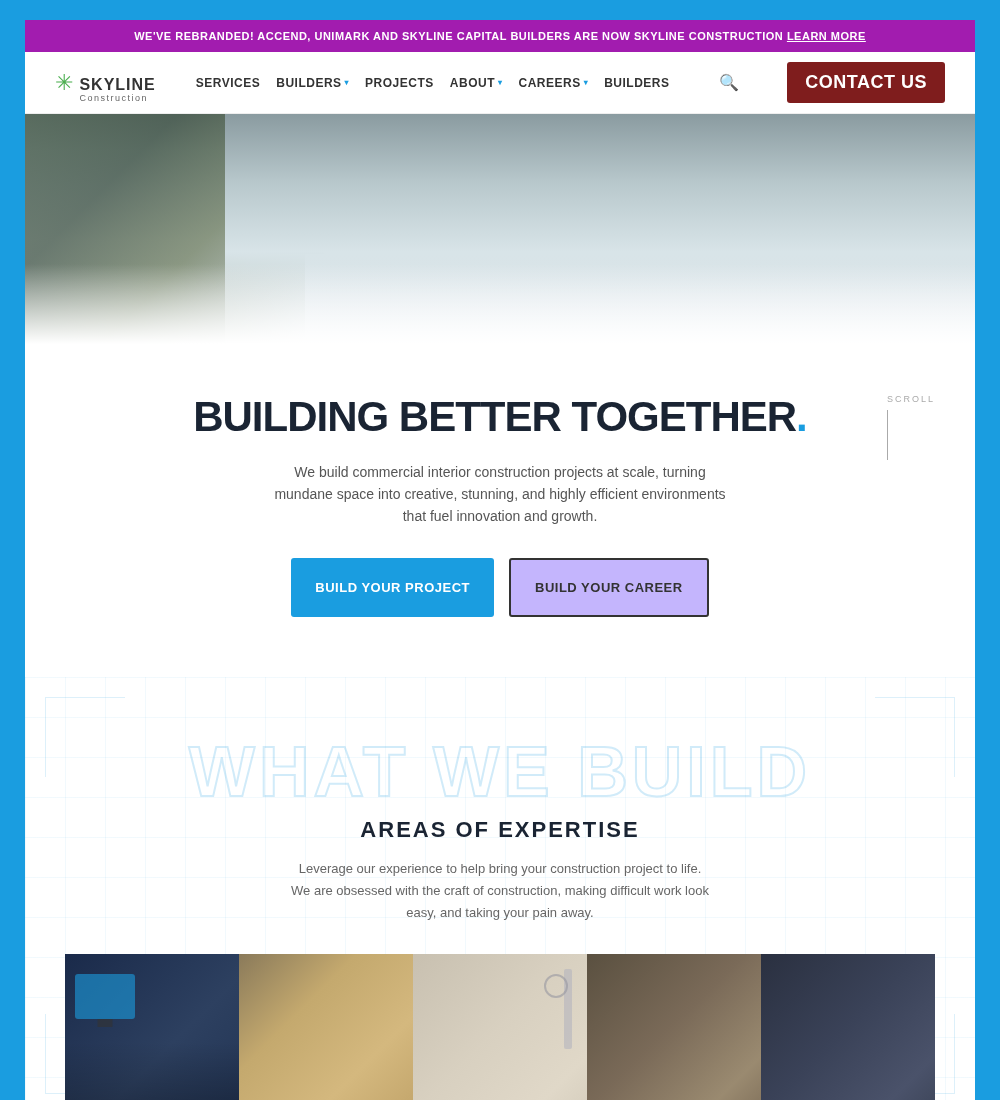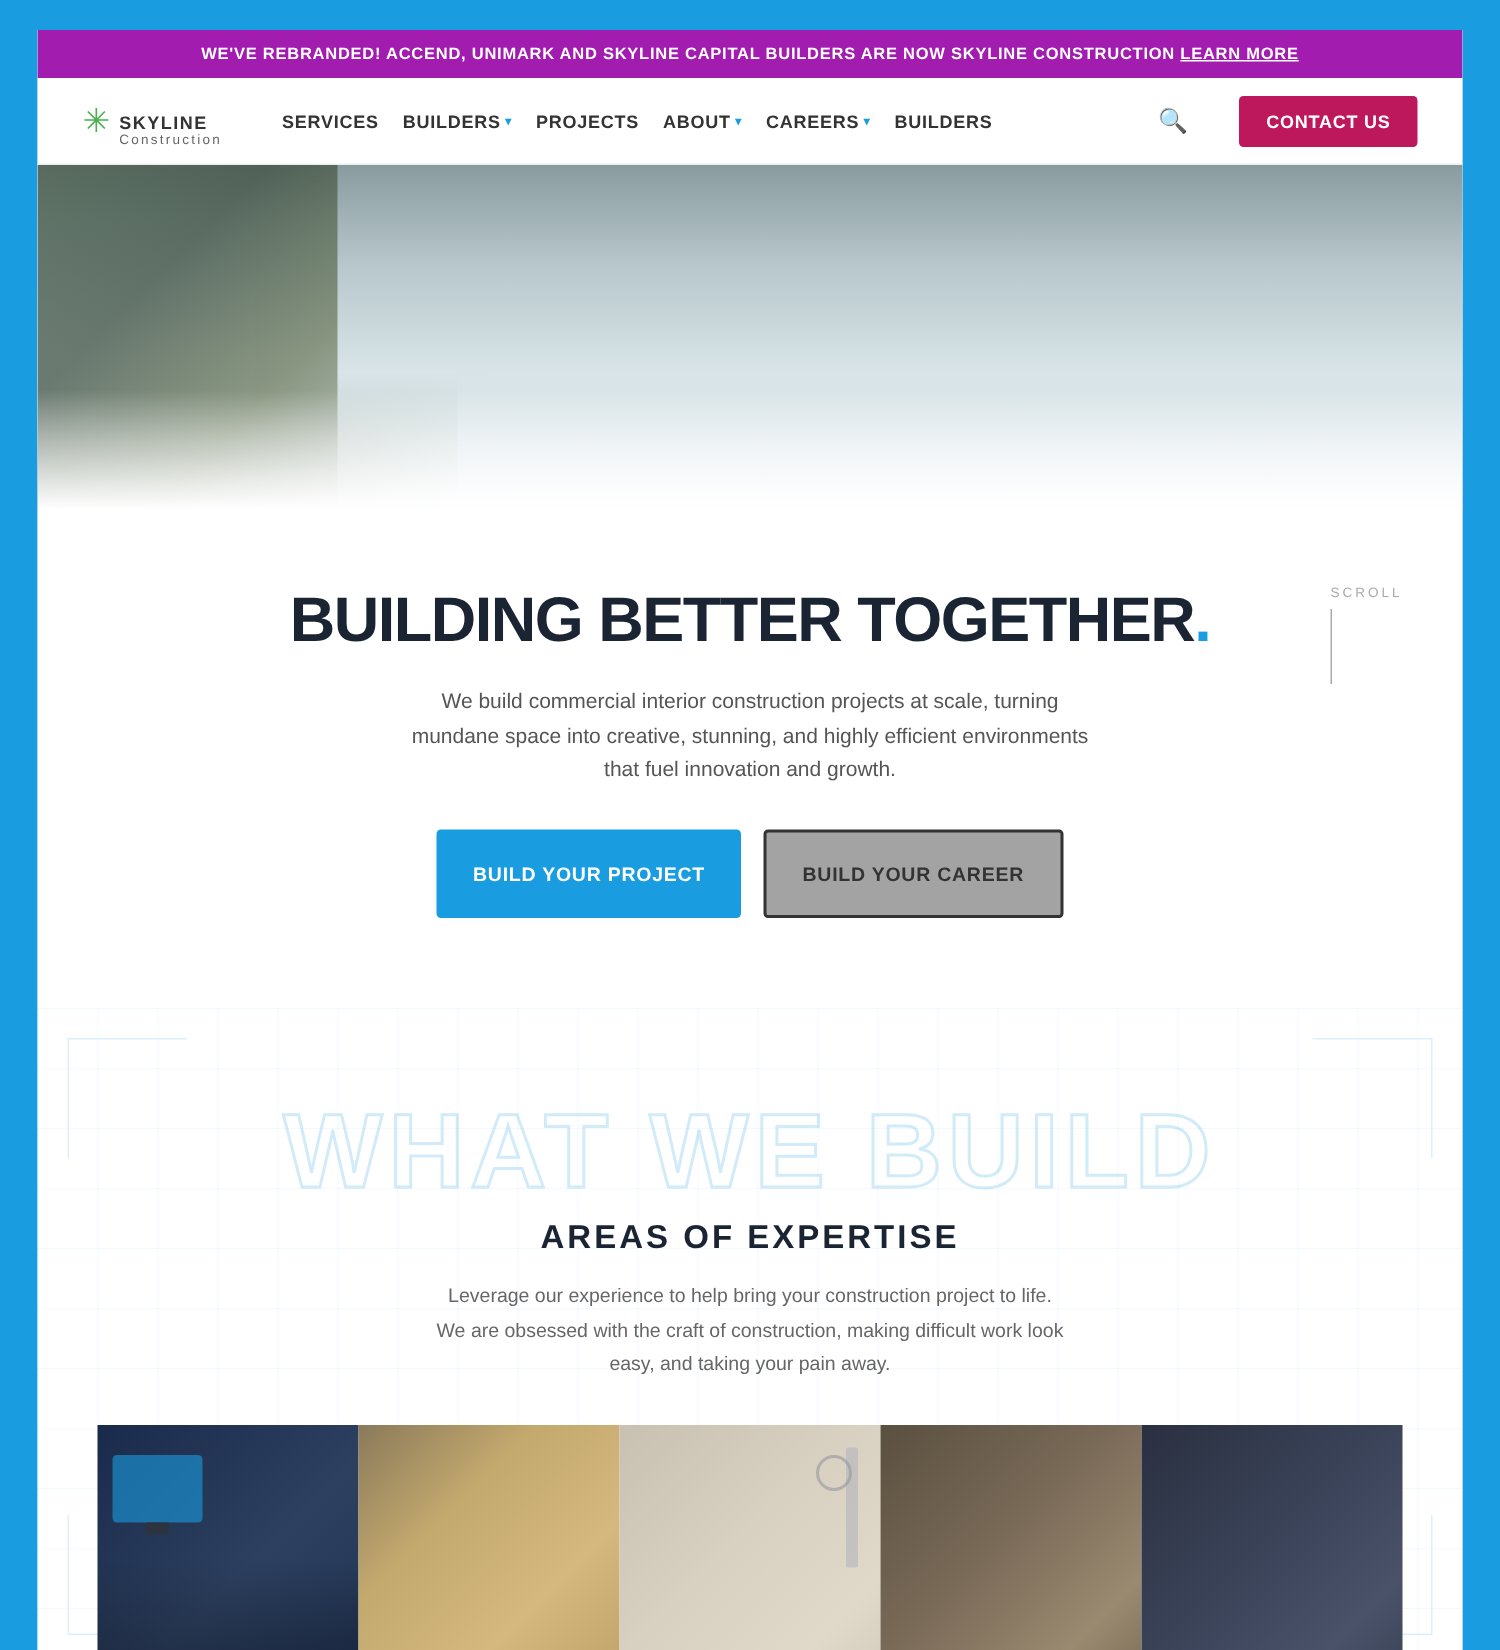--- a/index.html
+++ b/index.html
@@ -52,21 +52,21 @@
       color: #4caf50;
       font-size: 22px;
       line-height: 1;
     }
     .logo-text {
       display: flex;
       flex-direction: column;
       line-height: 1.1;
     }
     .logo-skyline {
-      font-size: 12px;
+      font-size: 16px;
       font-weight: 700;
       color: #333;
       letter-spacing: 1px;
       margin-top: 14px;
     }
     .logo-construction {
       font-size: 9px;
       color: #666;
       letter-spacing: 1.5px;
     }
@@ -91,30 +91,30 @@
       font-size: 8px;
       color: #1a9de0;
     }
     .nav-search {
       font-size: 16px;
       color: #555;
       cursor: pointer;
       margin-left: 10px;
     }
     .btn-contact {
-      background: #be185d;
+      background: #7f1d1d;
       color: #fff;
       border: none;
       padding: 10px 18px;
-      font-size: 12px;
+      font-size: 18px;
       font-weight: 700;
       letter-spacing: 0.5px;
       cursor: pointer;
       border-radius: 3px;
-      margin-left: 14px;
+      margin-left: 28px;
     }
     
     .hero-image {
       width: 100%;
       height: 230px;
       background: linear-gradient(
         to bottom,
         rgba(200,210,220,0.4) 0%,
         rgba(200,210,220,0.9) 100%
       ),
@@ -224,21 +224,21 @@
       color: #fff;
       border: none;
       padding: 22px 24px;
       font-size: 13px;
       font-weight: 700;
       letter-spacing: 0.5px;
       cursor: pointer;
       border-radius: 3px;
     }
     .btn-outline {
-      background: #a3a3a3;
+      background: #c4b5fd;
       color: #333;
       border: 2px solid #333;
       padding: 12px 24px;
       font-size: 13px;
       font-weight: 700;
       letter-spacing: 0.5px;
       cursor: pointer;
       border-radius: 3px;
     }
     .scroll-indicator {

